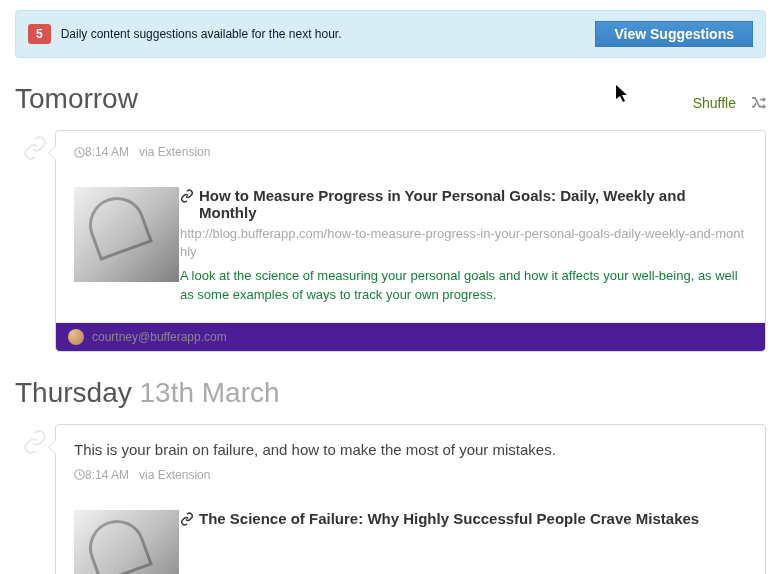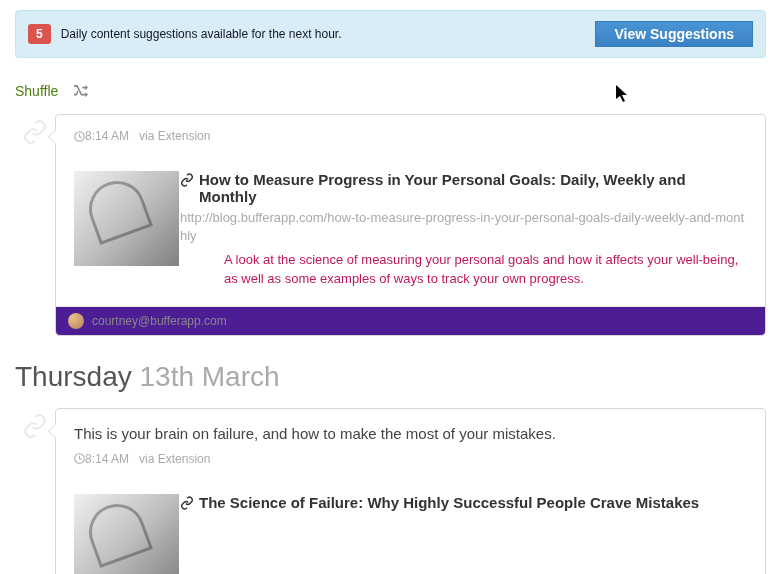--- a/index.html
+++ b/index.html
@@ -160,23 +160,22 @@
     .link-title svg { flex-shrink: 0; margin-top: 2px; }
     .link-url {
       font-size: 13px;
       color: #aaa;
       margin-bottom: 6px;
       word-break: break-all;
       line-height: 1.4;
     }
     .link-desc {
       font-size: 13px;
-      color: #be185d;
+      color: #15803d;
       line-height: 1.4;
-      margin-left: 44px;
     }
     .post-footer {
       border-top: 1px solid #e8e8e8;
       background: #4c1d95;
       padding: 6px 12px;
       display: flex;
       align-items: center;
       gap: 8px;
       font-size: 12px;
       color: #888;
@@ -199,20 +198,23 @@
 </head>
 <body>
 
 <div class="alert-bar">
   <span class="badge-red">5</span>
   <span class="alert-text">Daily content suggestions available for the next hour.</span>
   <button class="btn-primary">View Suggestions</button>
 </div>
 
 <div class="day-header">
+  <h2 class="day-title">
+    <span>Tomorrow</span><span class="lighter"></span>
+  </h2>
   <div class="shuffle">
     <span>Shuffle</span>
     <svg width="14" height="14" viewBox="0 0 16 16" fill="#888">
         <path d="M0 3h3l5 10h5v2l3-3-3-3v2h-4L4 1H0v2zm0 10h3l2-4-1-2-2 4H0v2zm11-8h2v2l3-3-3-3v2H9l1 2h1z"></path>
       </svg>
   </div>
 </div>
 
 <div class="queue-row">
   <div class="slot-icon">

